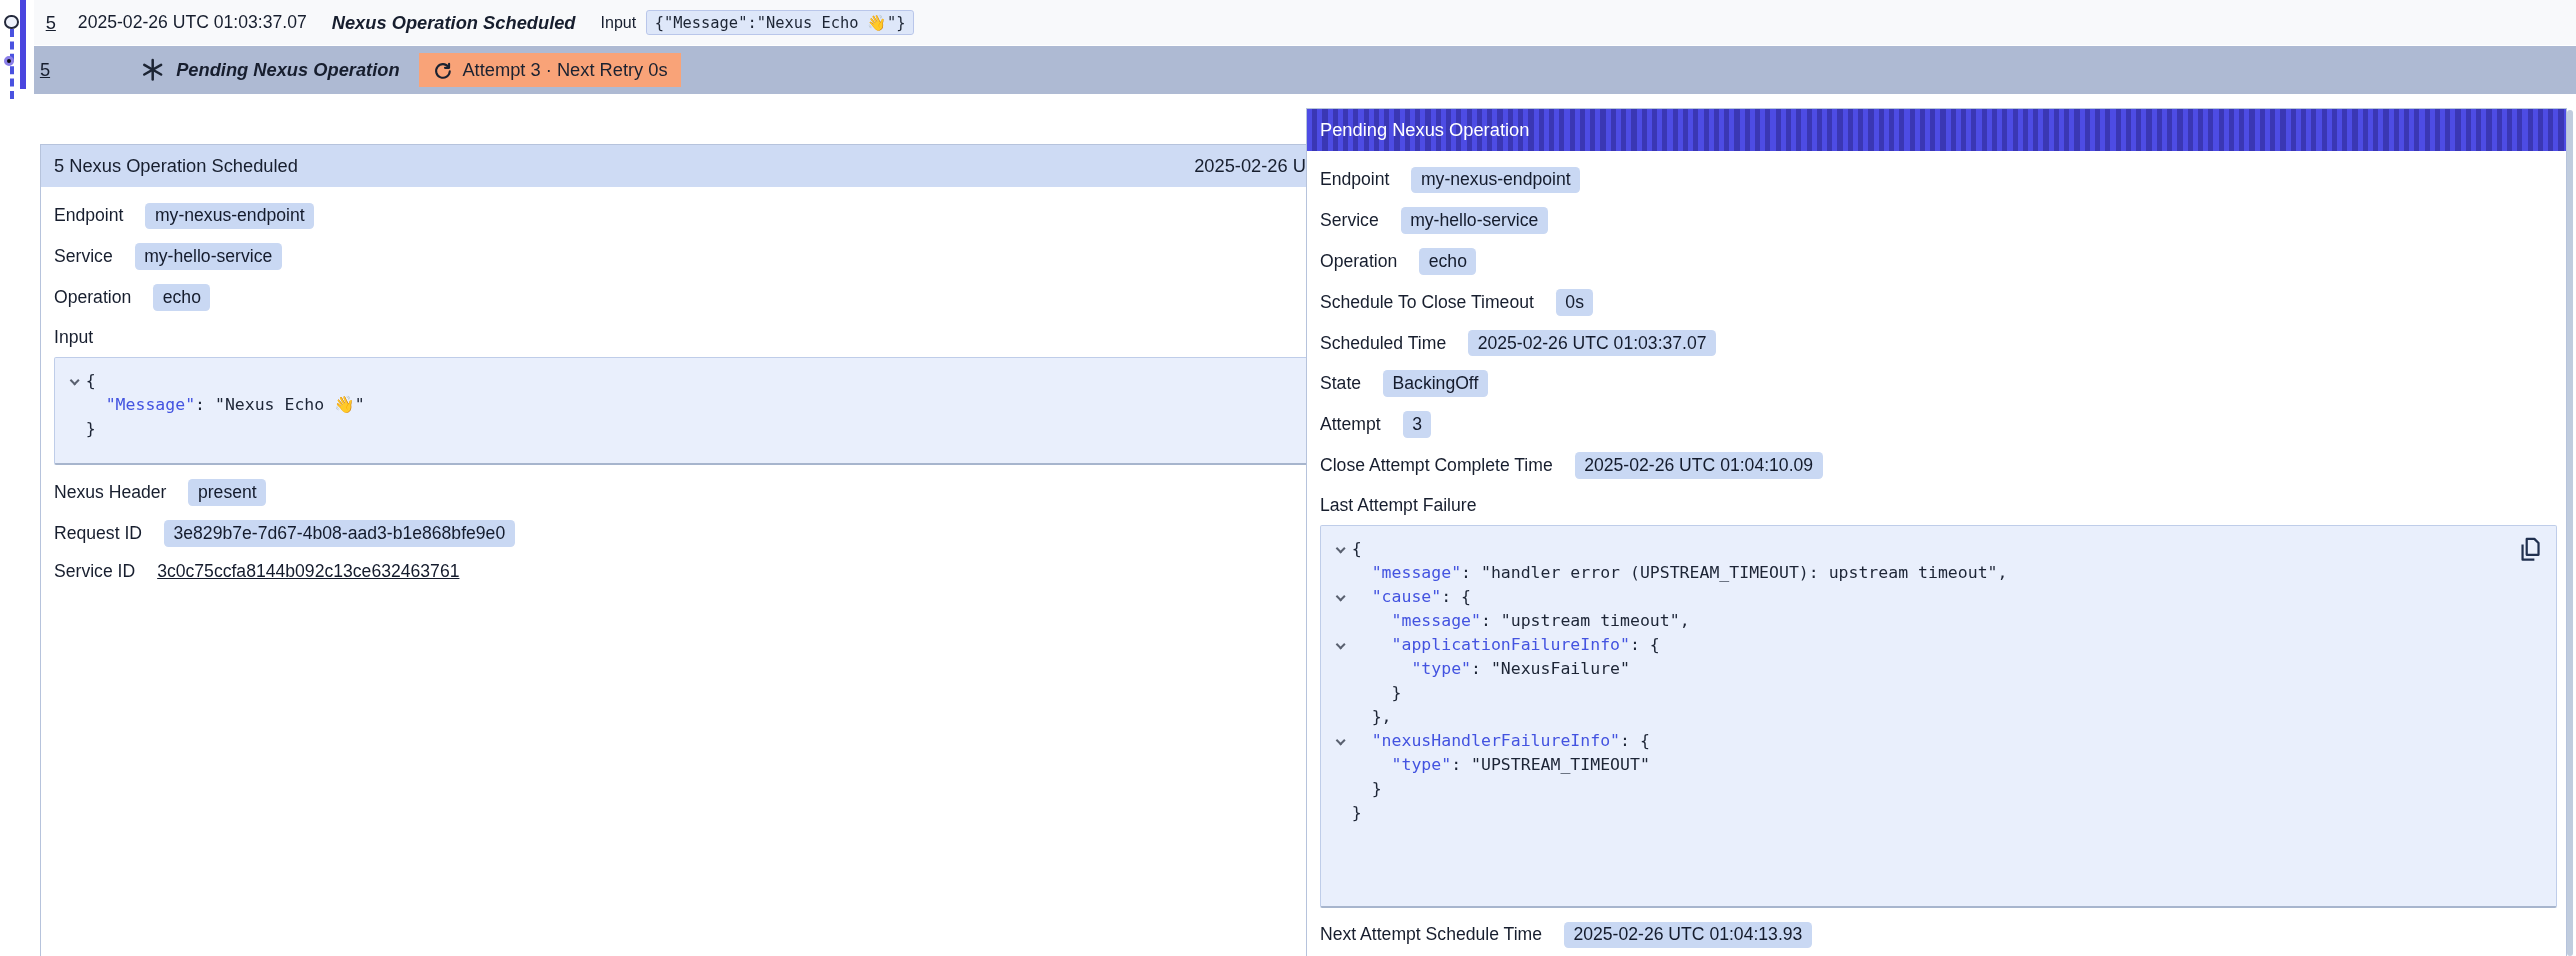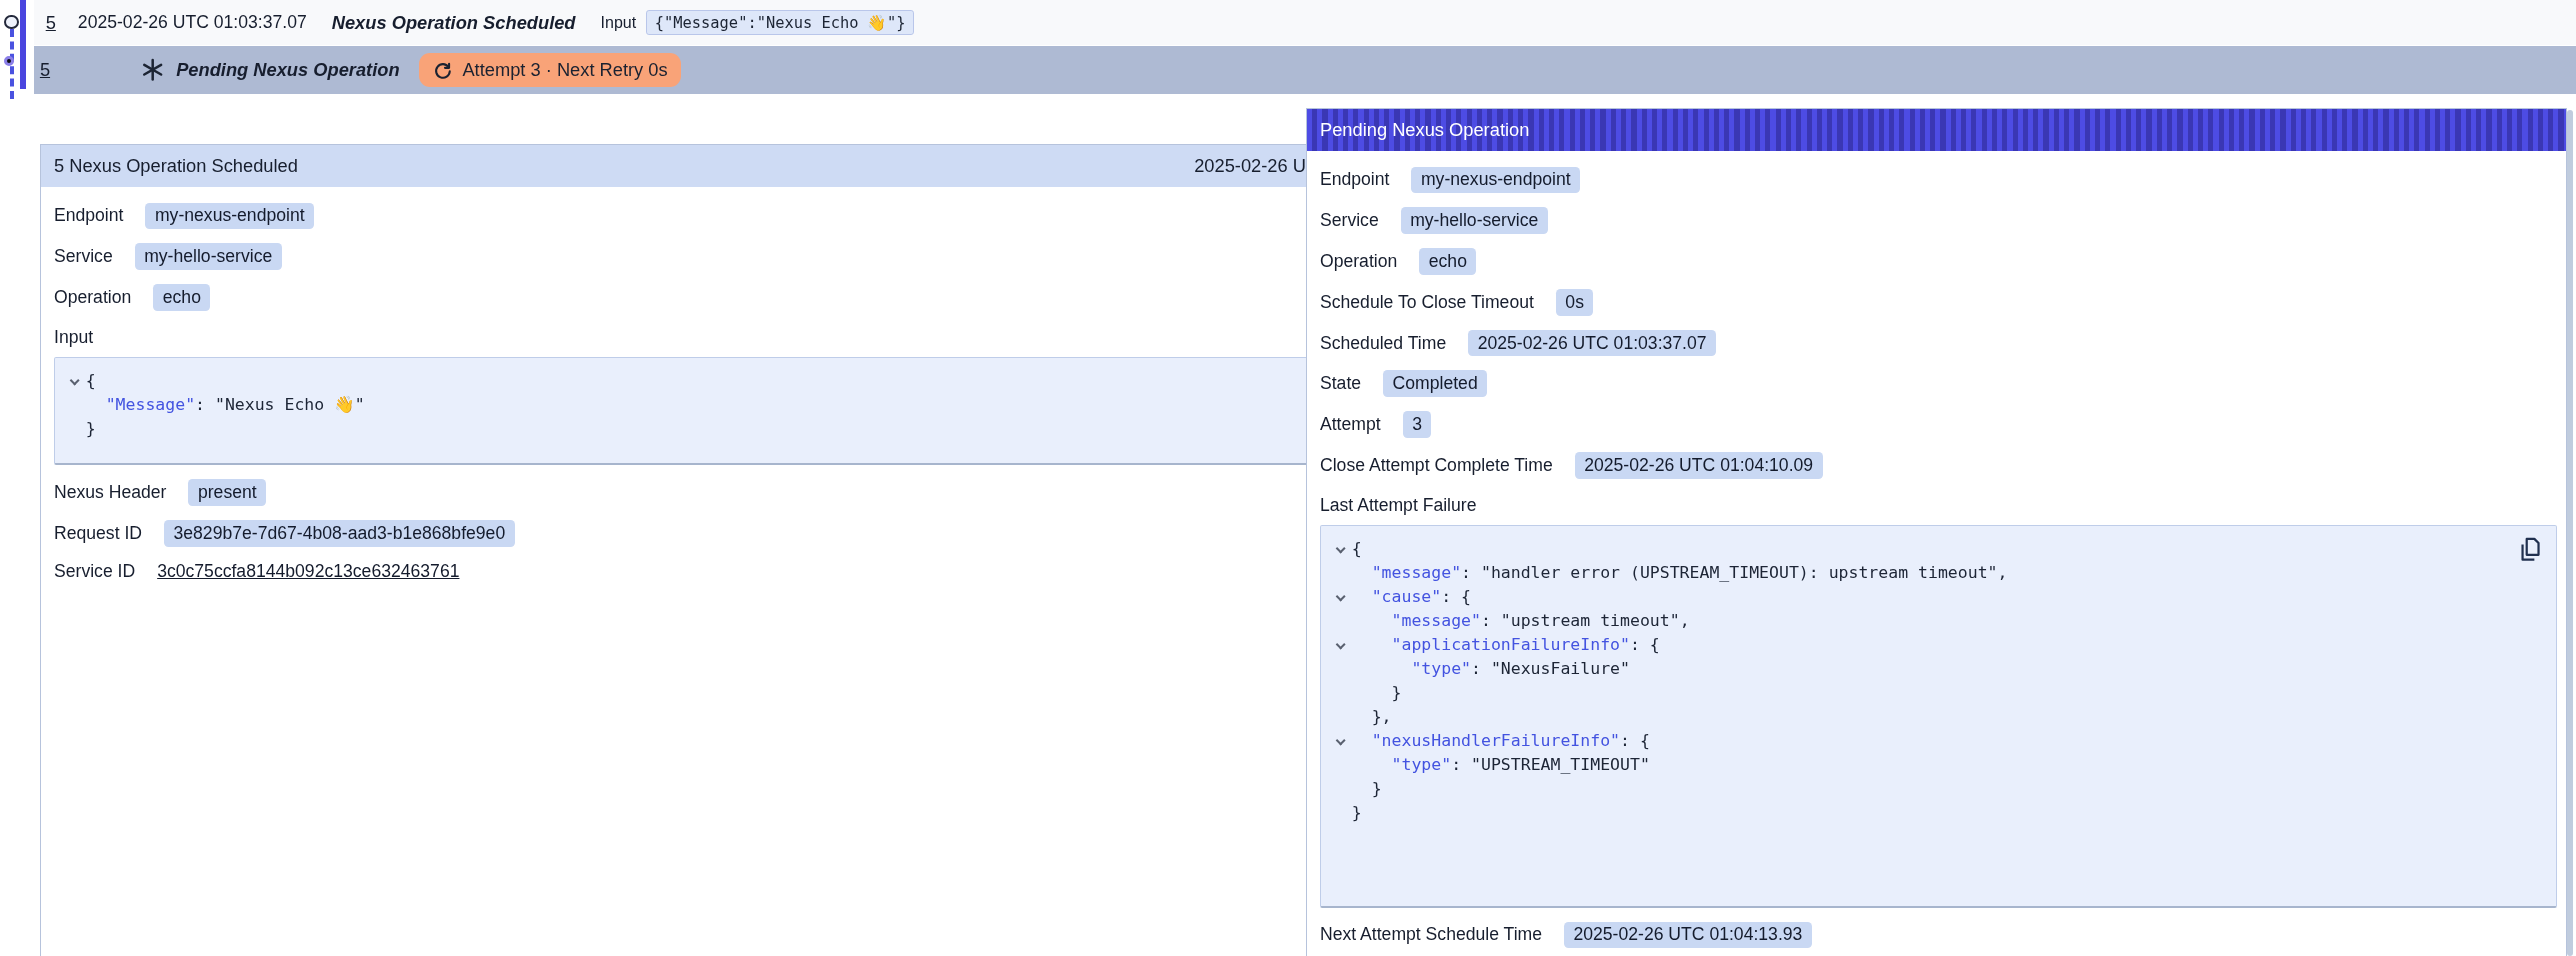--- a/index.html
+++ b/index.html
@@ -32,21 +32,21 @@
   .ev-input-chip {
     margin-left: 10.3px;
     font-family: "DejaVu Sans Mono", monospace; font-size: 15.4px;
     background: #dee7f9; border: 1.5px solid #b9c6ea; border-radius: 2.9px;
     padding: 2.9px 7.3px; color: #1c2433;
   }
   .asterisk-icon { margin-left: 91px; display: inline-flex; }
   .ev-row-2 .ev-title { margin-left: 11.7px; }
   .attempt-badge {
     margin-left: 19px; display: inline-flex; align-items: center; gap: 10.3px;
-    background: #f9a378; border-radius: 11px; padding: 5.9px 13px;
+    background: #f9a378; border-radius: 0; padding: 5.9px 13px;
     font-size: 18.3px; font-weight: 500; color: #1b2231;
   }
 
   
   .card { position: absolute; top: 108px; height: 848px; background: #fff;
           border: 1.5px solid #b6c3dc; border-bottom: none; }
   .card-left  { left: 40px;   width: 1406px; margin-top: 36px; }
   .card-right { left: 1306px; width: 1261px; }
   .card-head { height: 42px; display: flex; justify-content: space-between; align-items: center;
                padding: 0 13px; font-size: 18.3px; }
@@ -209,21 +209,21 @@
           <div class="field">
             <span class="flabel">Schedule To Close Timeout</span>
             <span class="chip">0s</span>
           </div>
           <div class="field">
             <span class="flabel">Scheduled Time</span>
             <span class="chip">2025-02-26 UTC 01:03:37.07</span>
           </div>
           <div class="field">
             <span class="flabel">State</span>
-            <span class="chip">Completed</span>
+            <span class="chip">BackingOff</span>
           </div>
           <div class="field">
             <span class="flabel">Attempt</span>
             <span class="chip">3</span>
           </div>
           <div class="field">
             <span class="flabel">Close Attempt Complete Time</span>
             <span class="chip">2025-02-26 UTC 01:04:10.09</span>
           </div>
         </div>

